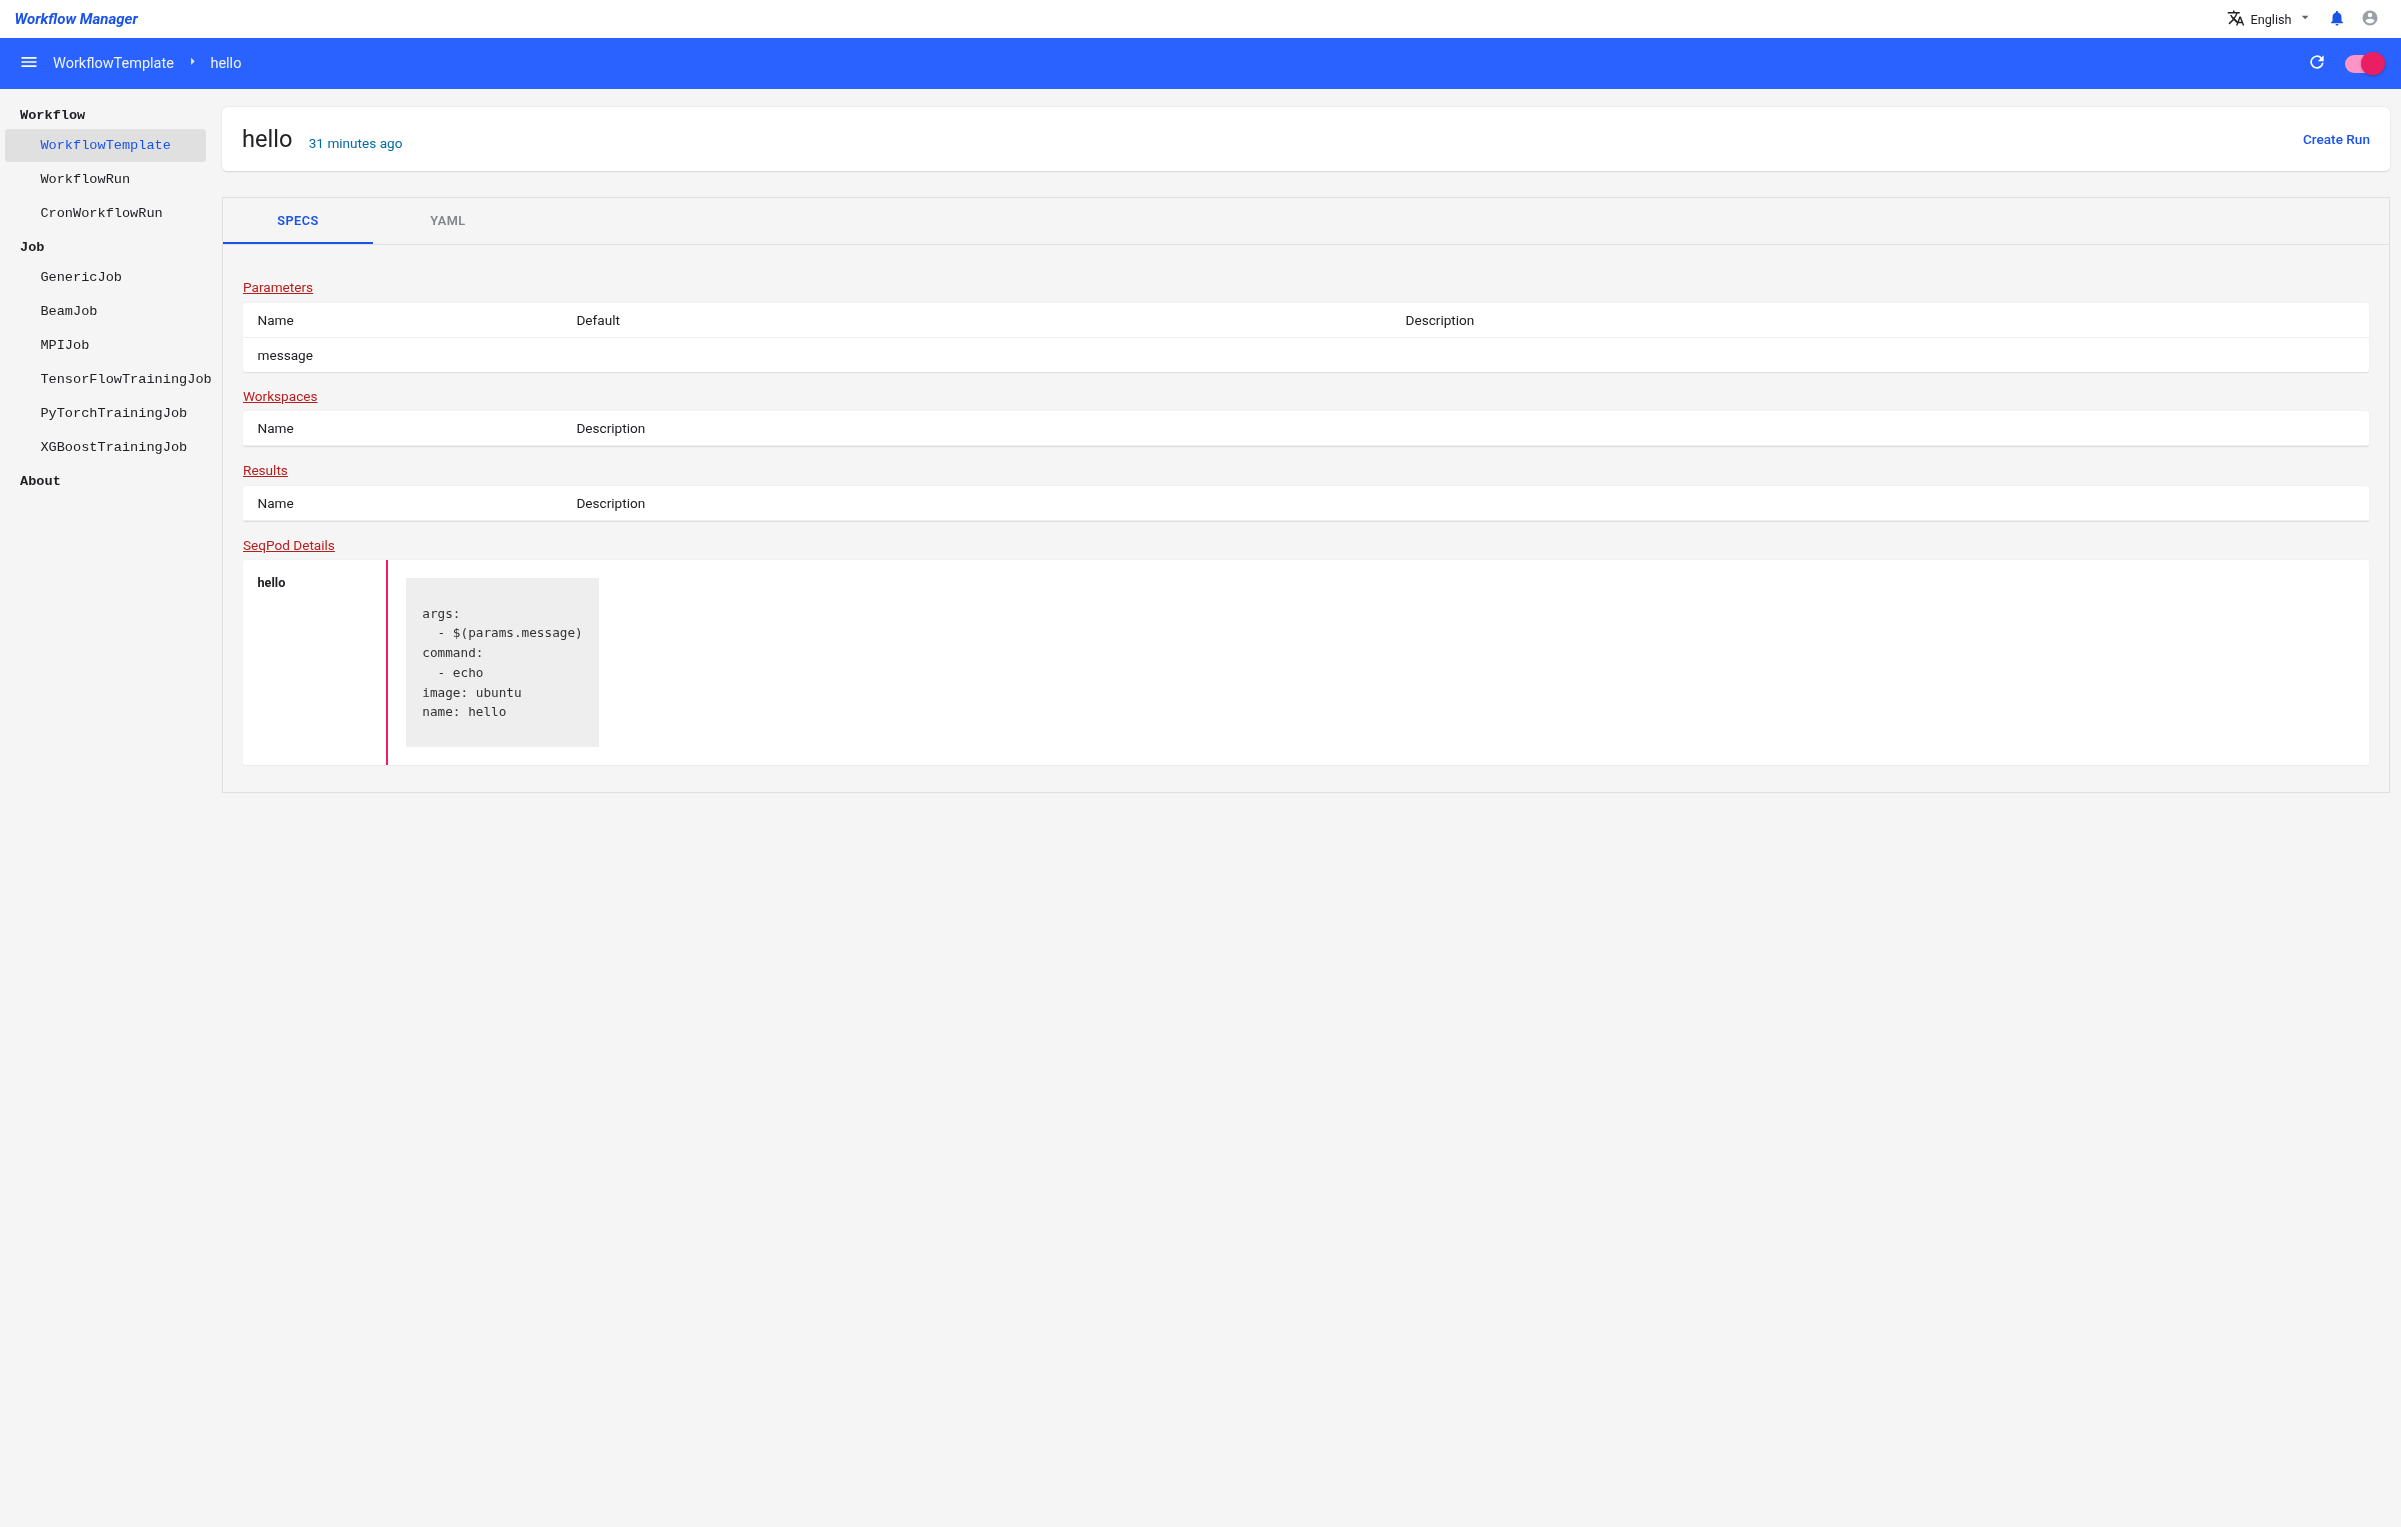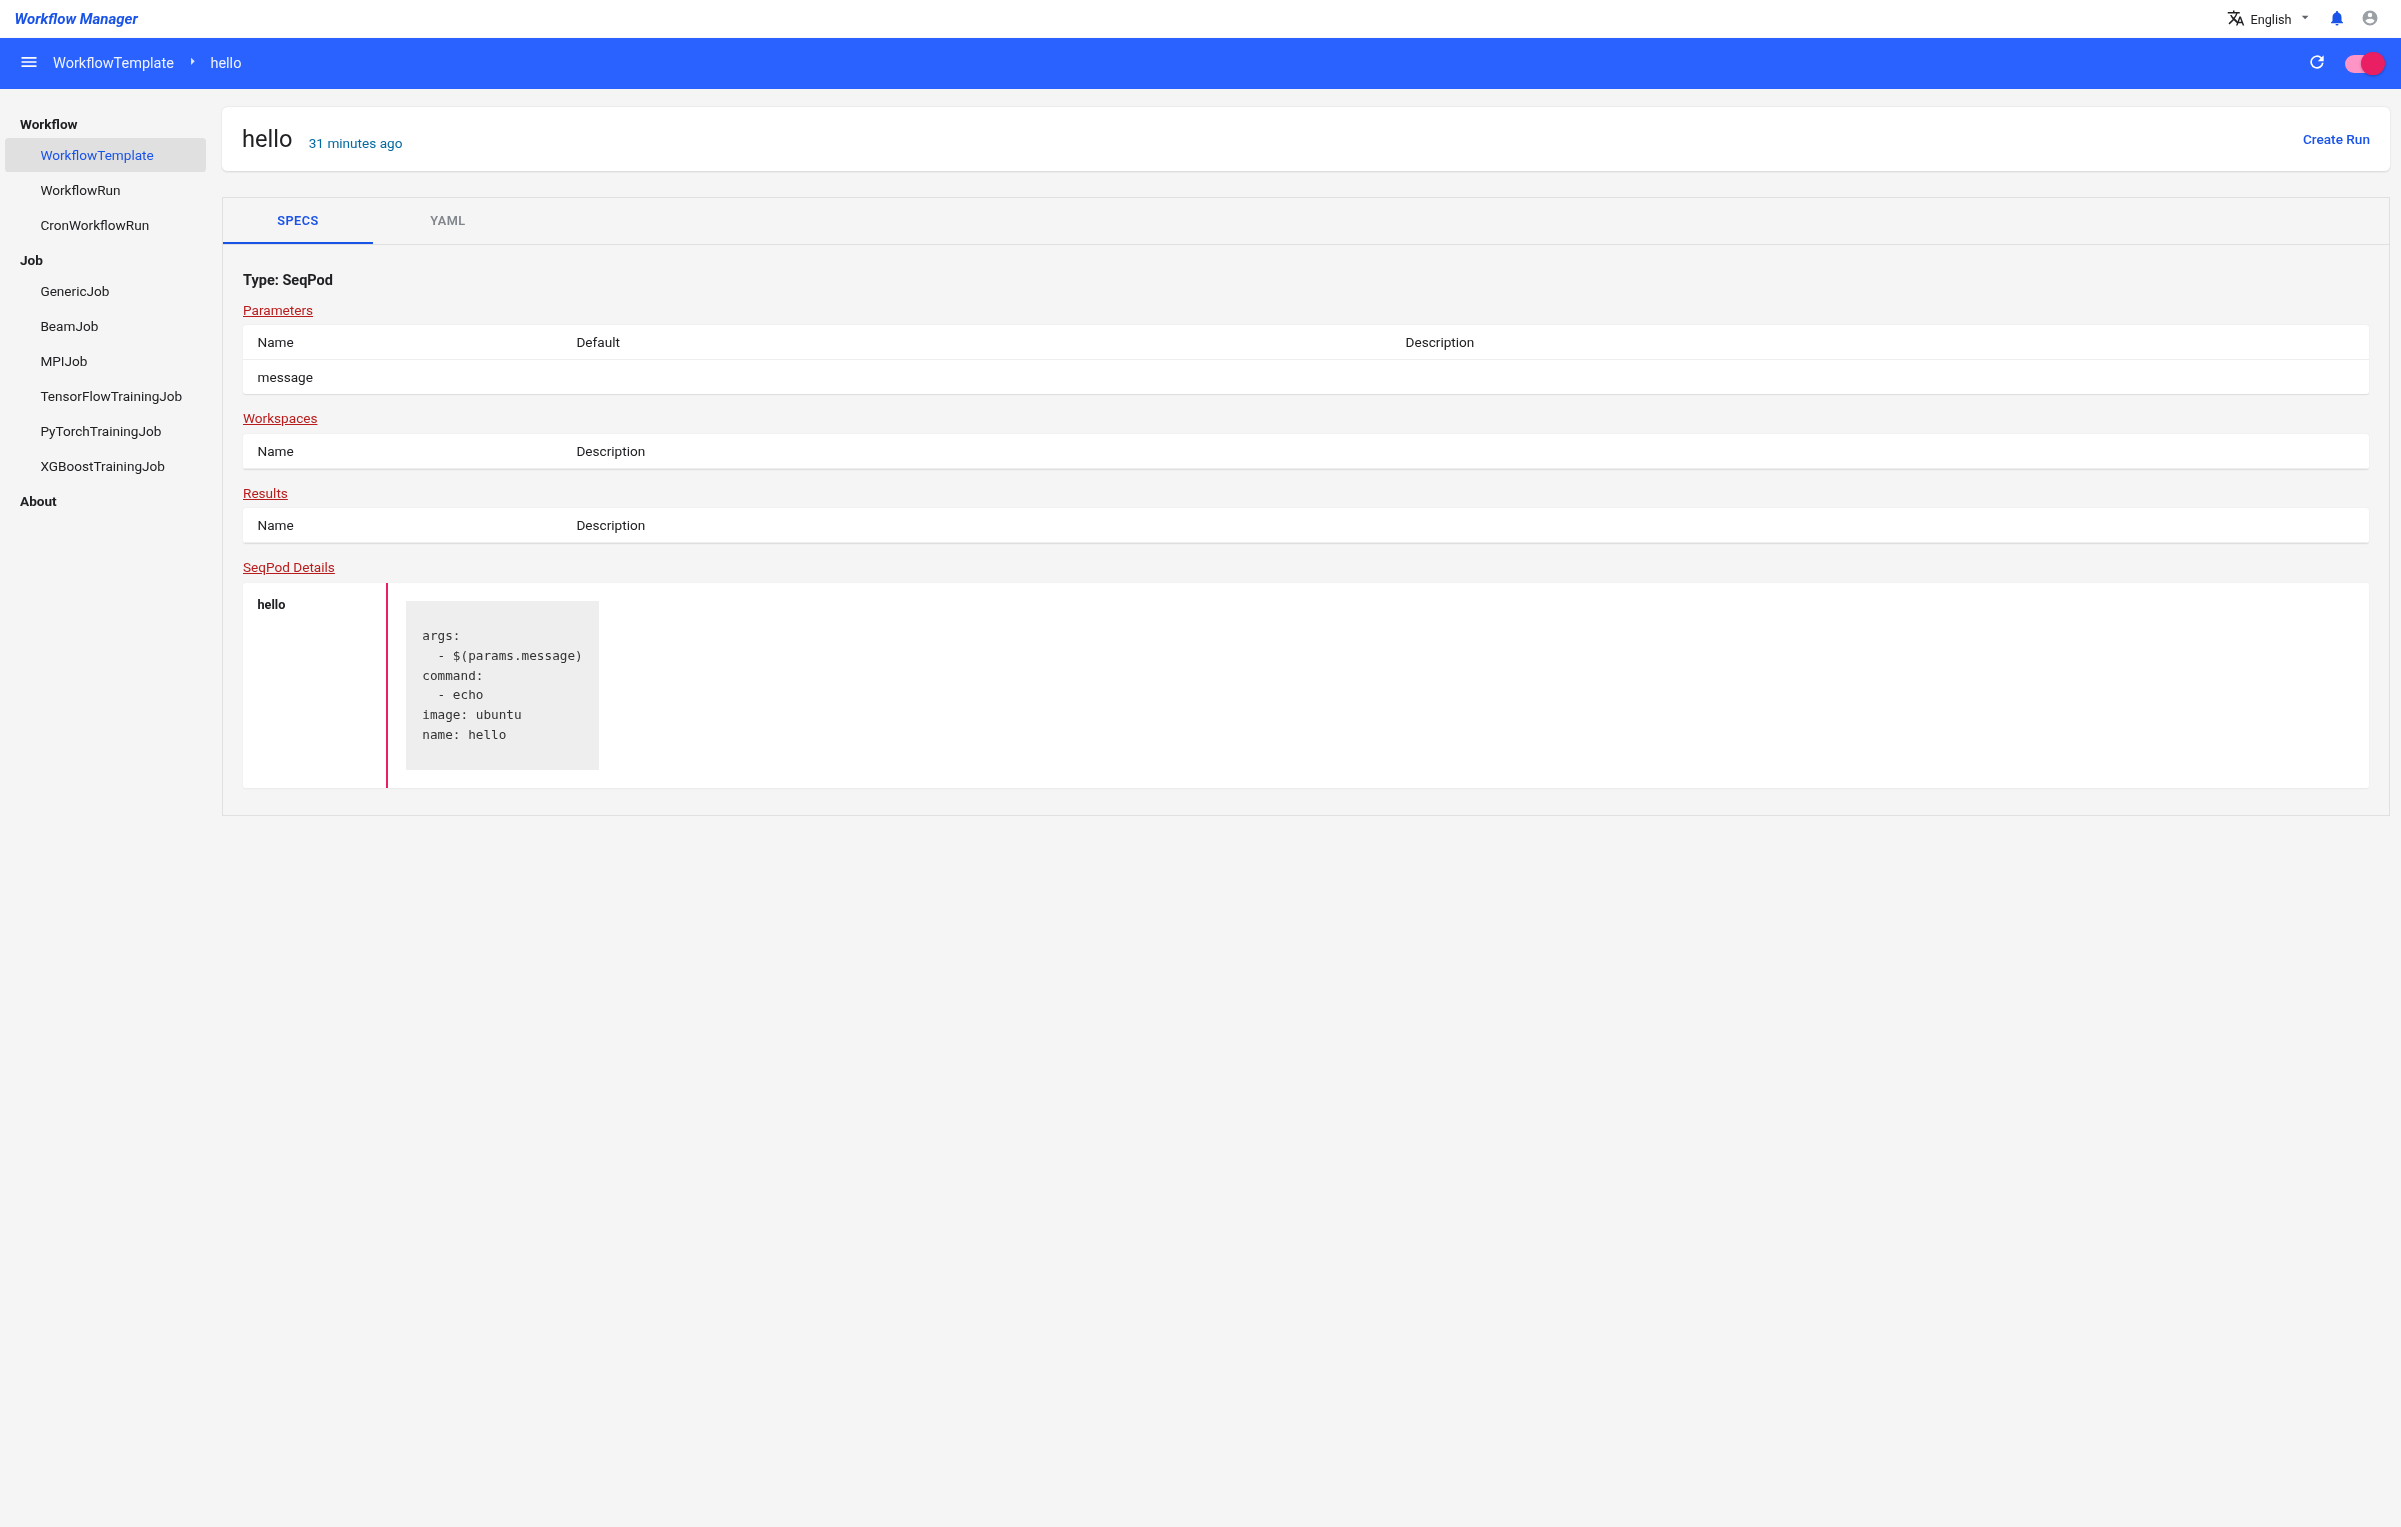--- a/index.html
+++ b/index.html
@@ -70,21 +70,22 @@
 
   
   .body-area {
     display: flex;
     height: calc(100% - 89px);
     background: #f5f5f5;
   }
   .sidebar {
     width: 211px;
     background: #f5f5f5;
-    padding-top: 18px;
+    padding-top: 10px;
+    font-family: Liberation Mono, monospace;
   }
   .side-group-title {
     font-weight: 700;
     padding: 9px 20px 5.4px;
     font-size: 13.6px;
   }
   .side-item {
     padding: 9px 20px 9px 35px;
     font-size: 13.6px;
     cursor: pointer;
@@ -309,21 +310,20 @@
       <div class="create-run">Create Run</div>
     </div>
 
     <div class="panel-card">
       <div class="tabs">
         <div class="tab active">SPECS</div>
         <div class="tab">YAML</div>
       </div>
 
       <div class="spec-content">
-        <div class="type-line">Type: SeqPod</div>
 
         <div class="section-title">Parameters</div>
         <table class="tbl">
           <thead>
             <tr>
               <th style="width:15%">Name</th>
               <th style="width:39%">Default</th>
               <th>Description</th>
             </tr>
           </thead>

